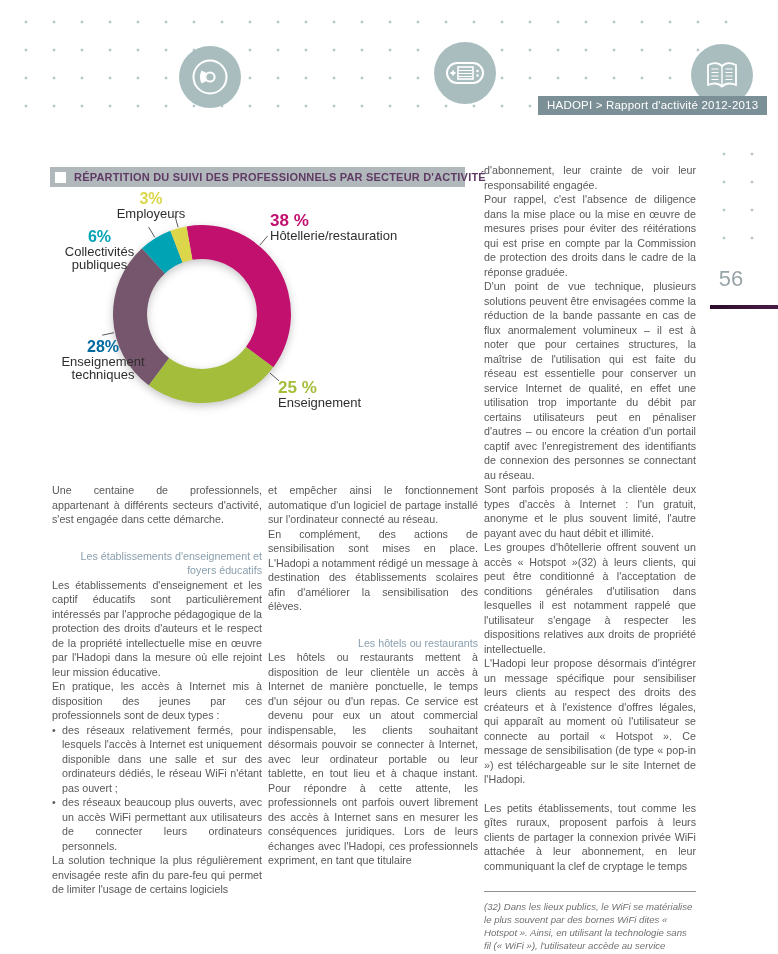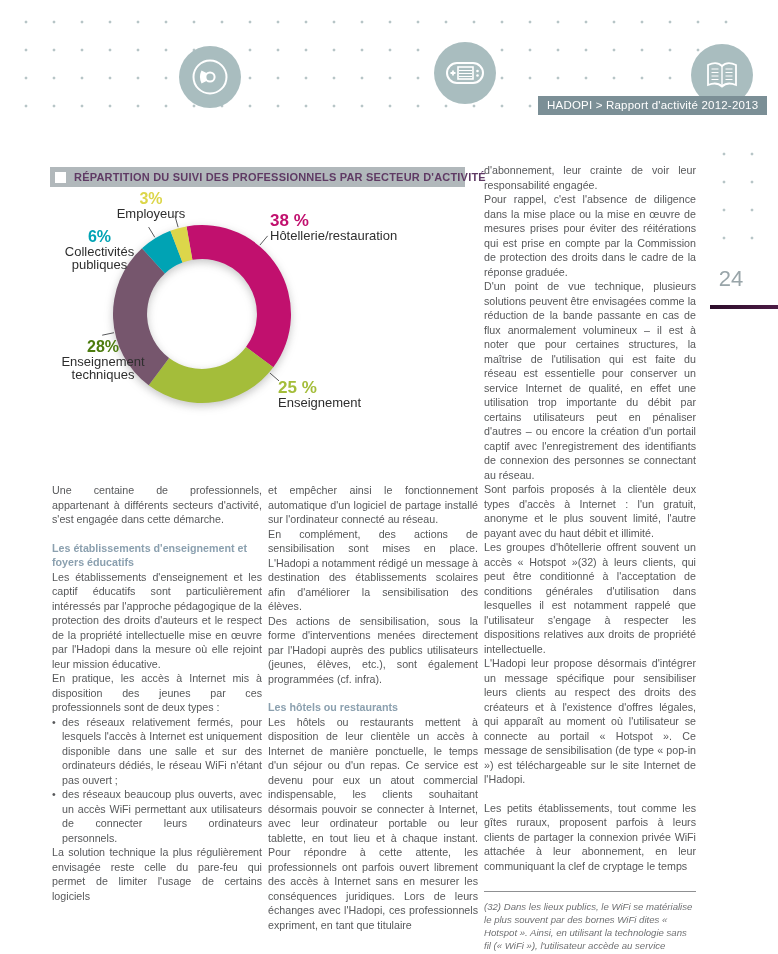--- a/index.html
+++ b/index.html
@@ -38,21 +38,21 @@
   .clabel .pct.big{font-size:17px;}
   .clabel .cname{font-size:13px;color:#2e2e2e;line-height:12.5px;}
   .clabel.center{text-align:center;}
 
   
   .col{position:absolute;width:210px;font-size:10.7px;line-height:14.5px;
     color:#57585a;text-align:justify;}
   .col.right{width:212px;}
   .blk.paragraph{margin:0;}
   .blk.spacer{height:14px;}
-  .blk.heading{font-weight:bold;color:#8ba0af;text-align:left;}
+  .blk.heading{font-weight:normal;color:#8ba0af;text-align:right;margin-top:8px;}
   .blk.bullet{display:flex;}
   .blk.bullet .marker{flex:0 0 10px;}
   .blk.bullet .btxt{flex:1;text-align:justify;}
   .footnote{margin-top:18px;padding-top:8px;border-top:1px solid #8f9092;
     font-style:italic;font-size:9.6px;line-height:13px;color:#6f7072;text-align:left;}
 </style>
 </head>
 <body>
 
 <div class="page">
@@ -85,21 +85,21 @@
         <path d="M17 21 C23 18 28 19 31 22 C34 19 39 18 45 21 V41 C39 38.5 34 39.5 31 42.5 C28 39.5 23 38.5 17 41 Z" fill="none" stroke="#ffffff" stroke-width="1.8"></path>
         <line x1="31" y1="22" x2="31" y2="42.5" stroke="#ffffff" stroke-width="1.4"></line>
         <path d="M20.5 25 h7 M20.5 28.5 h7 M20.5 32 h7 M20.5 35.5 h7" stroke="#ffffff" stroke-width="1.1"></path>
         <path d="M34.5 25 h7 M34.5 28.5 h7 M34.5 32 h7 M34.5 35.5 h7" stroke="#ffffff" stroke-width="1.1"></path>
       </svg>
     </div>
     <div class="badge">HADOPI &gt; Rapport d'activité 2012-2013</div>
   </div>
 
   <div class="right-dots"></div>
-  <div class="pagenum">24</div>
+  <div class="pagenum">56</div>
   <div class="pagerule"></div>
 
   <div class="chart-titlebar">
     <span class="sq"></span>
     <span class="ct">RÉPARTITION DU SUIVI DES PROFESSIONNELS PAR SECTEUR D'ACTIVITÉ</span>
   </div>
 
   <div class="chart">
     <svg id="donut-svg" width="415" height="290" viewBox="0 0 415 290">
         <g class="slices">
@@ -118,21 +118,21 @@
 
     <div class="clabel" style="left:220px;top:22px;">
       <div class="pct big" style="color: rgb(193, 16, 110);">38 %</div>
       <div class="cname">Hôtellerie/restauration</div>
     </div>
     <div class="clabel" style="left:228px;top:189px;">
       <div class="pct big" style="color: rgb(164, 189, 58);">25 %</div>
       <div class="cname">Enseignement</div>
     </div>
     <div class="clabel center" style="left:0px;top:148px;width:106px;">
-      <div class="pct" style="color: #4d7c0f;">28%</div>
+      <div class="pct" style="color: #0369a1;">28%</div>
       <div class="cname">Enseignement techniques</div>
     </div>
     <div class="clabel center" style="left:2px;top:38px;width:95px;">
       <div class="pct" style="color: rgb(0, 163, 180);">6%</div>
       <div class="cname">Collectivités publiques</div>
     </div>
     <div class="clabel center" style="left:56px;top:0px;width:90px;">
       <div class="pct" style="color: rgb(220, 214, 74);">3%</div>
       <div class="cname">Employeurs</div>
     </div>
@@ -145,26 +145,25 @@
       <div class="blk paragraph">Les établissements d'enseignement et les captif éducatifs sont particulièrement intéressés par l'approche pédagogique de la protection des droits d'auteurs et le respect de la propriété intellectuelle mise en œuvre par l'Hadopi dans la mesure où elle rejoint leur mission éducative.</div>
       <div class="blk paragraph">En pratique, les accès à Internet mis à disposition des jeunes par ces professionnels sont de deux types :</div>
       <div class="blk bullet">
         <span class="marker">•</span>
         <span class="btxt">des réseaux relativement fermés, pour lesquels l'accès à Internet est uniquement disponible dans une salle et sur des ordinateurs dédiés, le réseau WiFi n'étant pas ouvert ;</span>
       </div>
       <div class="blk bullet">
         <span class="marker">•</span>
         <span class="btxt">des réseaux beaucoup plus ouverts, avec un accès WiFi permettant aux utilisateurs de connecter leurs ordinateurs personnels.</span>
       </div>
-      <div class="blk paragraph">La solution technique la plus régulièrement envisagée reste celle du pare-feu qui permet de limiter l'usage de certains logiciels</div>
+      <div class="blk paragraph">La solution technique la plus régulièrement envisagée reste afin du pare-feu qui permet de limiter l'usage de certains logiciels</div>
     </div>
   <div class="col" style="left:268px;top:483px;">
       <div class="blk paragraph">et empêcher ainsi le fonctionnement automatique d'un logiciel de partage installé sur l'ordinateur connecté au réseau.</div>
       <div class="blk paragraph">En complément, des actions de sensibilisation sont mises en place. L'Hadopi a notamment rédigé un message à destination des établissements scolaires afin d'améliorer la sensibilisation des élèves.</div>
-      <div class="blk paragraph">Des actions de sensibilisation, sous la forme d'interventions menées directement par l'Hadopi auprès des publics utilisateurs (jeunes, élèves, etc.), sont également programmées (cf. infra).</div>
       <div class="blk spacer"></div>
       <div class="blk heading">Les hôtels ou restaurants</div>
       <div class="blk paragraph">Les hôtels ou restaurants mettent à disposition de leur clientèle un accès à Internet de manière ponctuelle, le temps d'un séjour ou d'un repas. Ce service est devenu pour eux un atout commercial indispensable, les clients souhaitant désormais pouvoir se connecter à Internet, avec leur ordinateur portable ou leur tablette, en tout lieu et à chaque instant. Pour répondre à cette attente, les professionnels ont parfois ouvert librement des accès à Internet sans en mesurer les conséquences juridiques. Lors de leurs échanges avec l'Hadopi, ces professionnels expriment, en tant que titulaire</div>
     </div>
 
   <div class="col right" style="left:484px;top:163px;">
     <div>
         <div class="blk paragraph">d'abonnement, leur crainte de voir leur responsabilité engagée.</div>
         <div class="blk paragraph">Pour rappel, c'est l'absence de diligence dans la mise place ou la mise en œuvre de mesures prises pour éviter des réitérations qui est prise en compte par la Commission de protection des droits dans le cadre de la réponse graduée.</div>
         <div class="blk paragraph">D'un point de vue technique, plusieurs solutions peuvent être envisagées comme la réduction de la bande passante en cas de flux anormalement volumineux – il est à noter que pour certaines structures, la maîtrise de l'utilisation qui est faite du réseau est essentielle pour conserver un service Internet de qualité, en effet une utilisation trop importante du débit par certains utilisateurs peut en pénaliser d'autres – ou encore la création d'un portail captif avec l'enregistrement des identifiants de connexion des personnes se connectant au réseau.</div>

